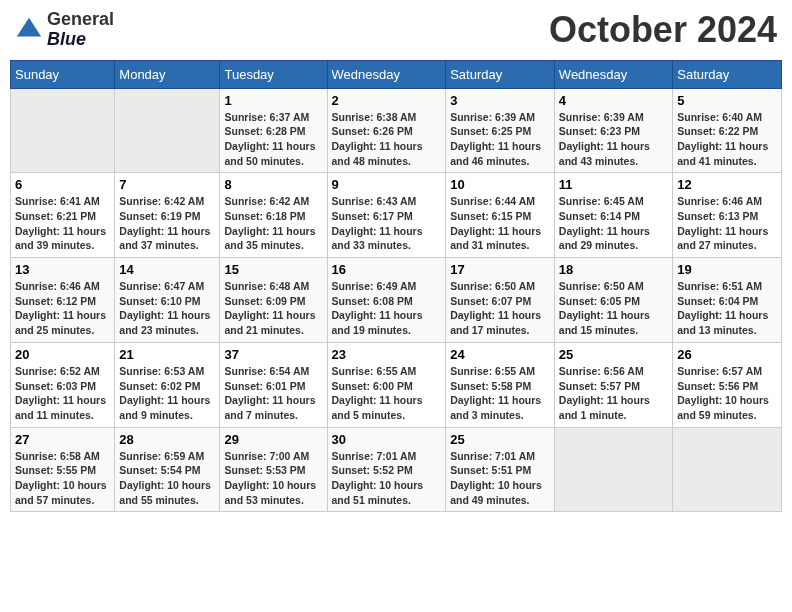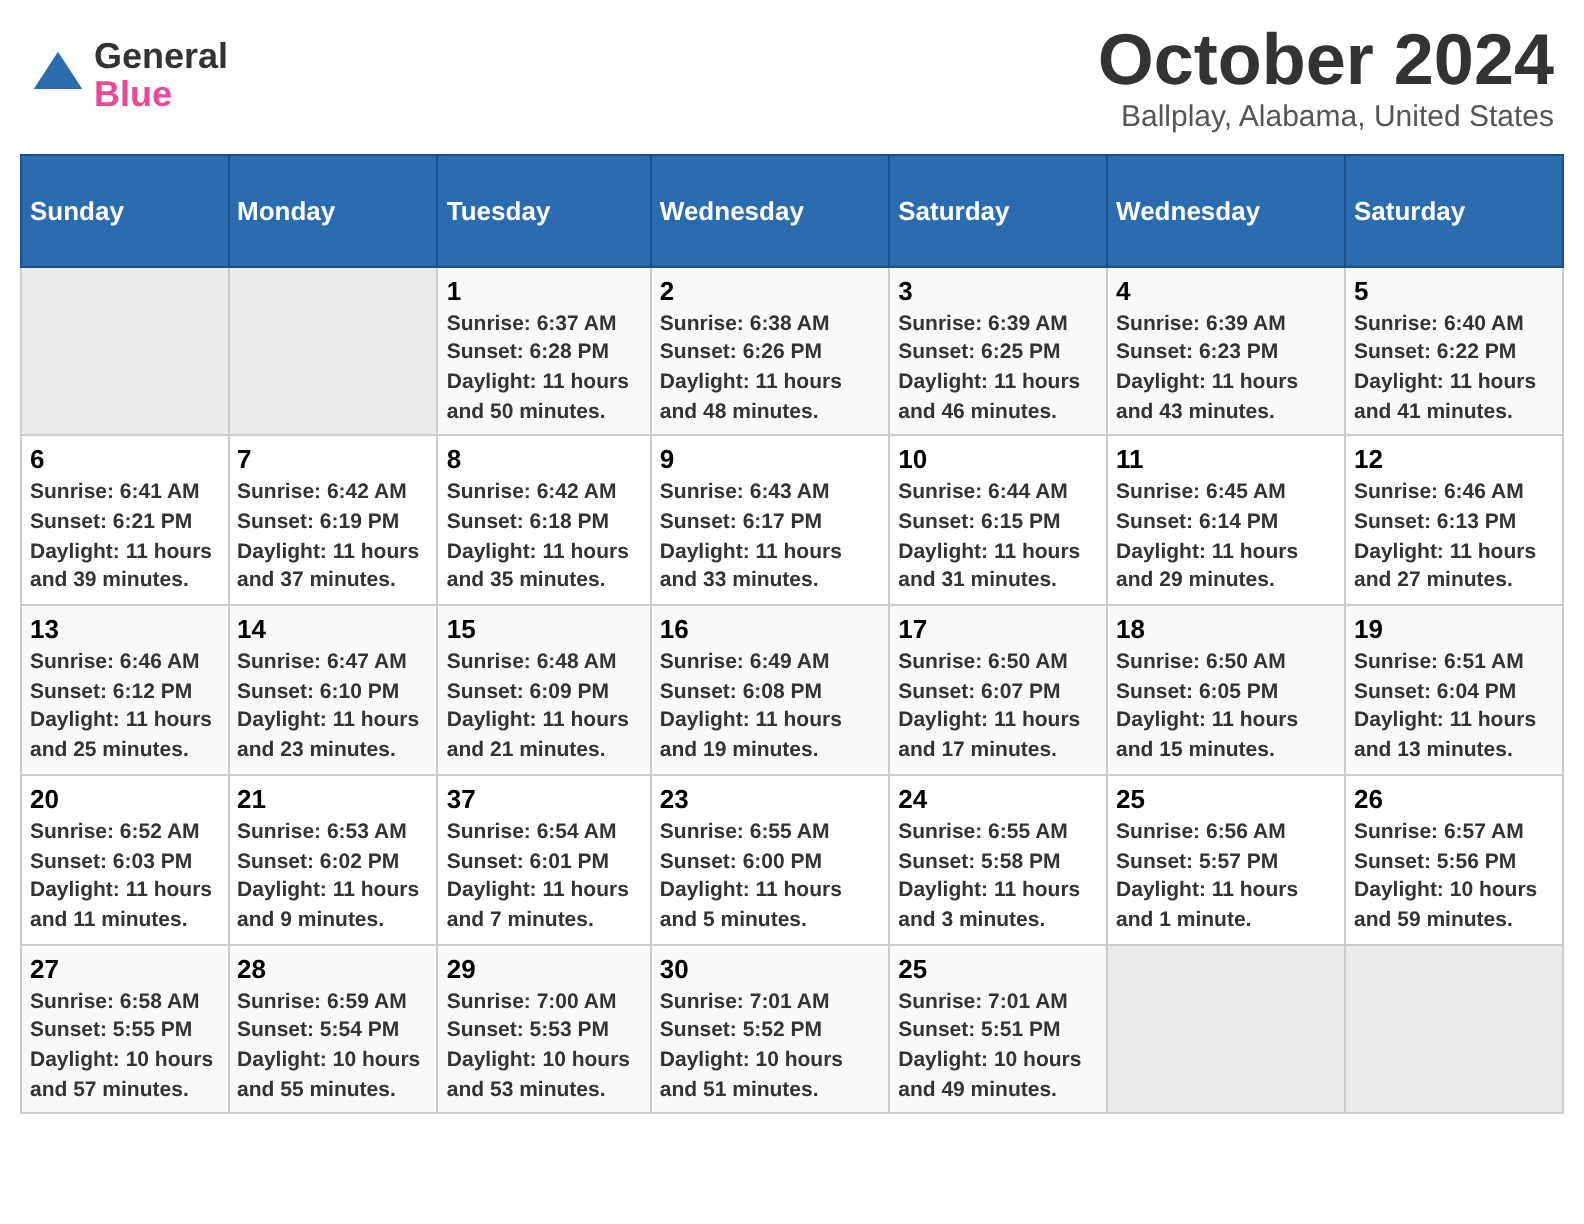--- a/index.html
+++ b/index.html
@@ -6,37 +6,38 @@
     body {
       font-family: Arial, sans-serif;
       background: #fff;
       width: 792px;
       min-height: 612px;
       padding: 10px;
     }
     .header {
       display: flex;
       justify-content: space-between;
-      align-items: center;
+      align-items: flex-end;
       margin-bottom: 10px;
       padding: 0 5px;
     }
     .logo {
       display: flex;
       align-items: center;
       gap: 4px;
     }
     .logo-text {
       font-size: 18px;
       font-weight: bold;
       color: #333;
       line-height: 1.1;
     }
     .logo-text span {
-      color: #ec4899;
+      color: #0f172a;
+      font-style: italic;
     }
     .logo-icon {
       width: 28px;
       height: 28px;
     }
     .title-block {
       text-align: right;
     }
     .month-title {
       font-size: 36px;
@@ -51,24 +52,24 @@
     table {
       width: 100%;
       border-collapse: collapse;
       font-size: 11px;
     }
     thead tr {
       background-color: #2b6cb0;
       color: #fff;
     }
     thead th {
-      padding: 20px 4px;
+      padding: 6px 4px;
       text-align: left;
       font-size: 13px;
-      font-weight: bold;
+      font-weight: normal;
       border: 1px solid #1a4f8a;
     }
     tbody tr {
       vertical-align: top;
     }
     tbody td {
       border: 1px solid #ccc;
       padding: 4px 4px;
       min-height: 80px;
       vertical-align: top;
@@ -104,21 +105,20 @@
     <svg class="logo-icon" viewBox="0 0 30 30" xmlns="http://www.w3.org/2000/svg">
       <polygon points="15,2 28,22 2,22" fill="#2b6cb0"></polygon>
     </svg>
     <div class="logo-text">
       <div>General</div>
       <div><span>Blue</span></div>
     </div>
   </div>
   <div class="title-block">
     <div class="month-title">October 2024</div>
-    <div class="location">Ballplay, Alabama, United States</div>
   </div>
 </div>
 
 <table>
   <thead>
     <tr>
     <th>Sunday</th>
         <th>Monday</th>
         <th>Tuesday</th>
         <th>Wednesday</th>

